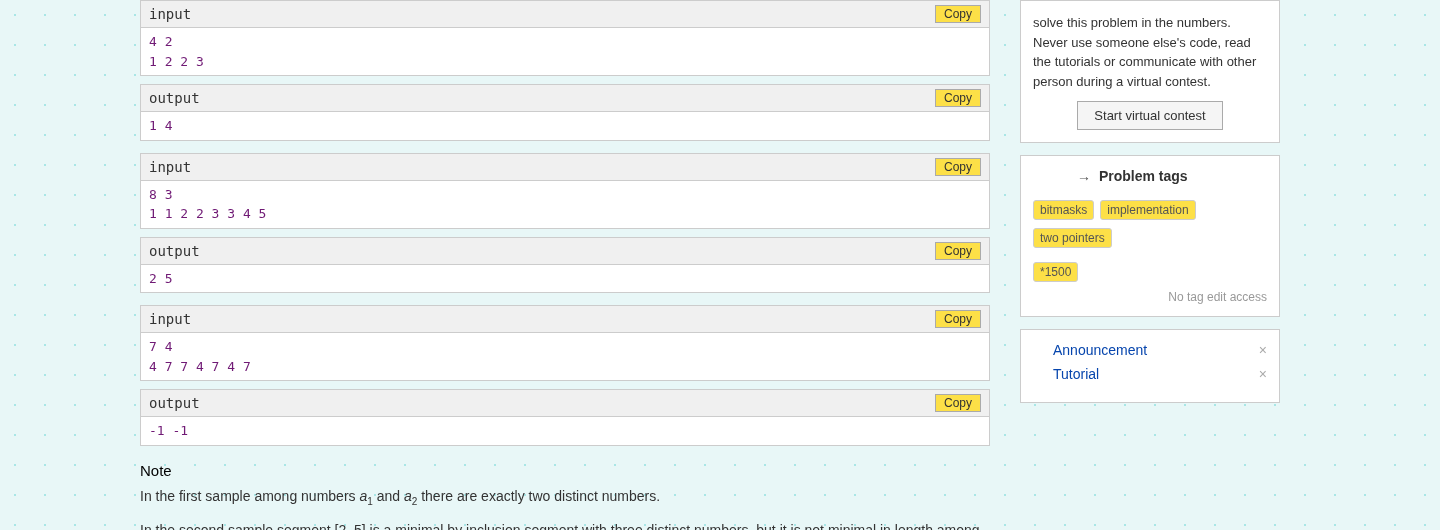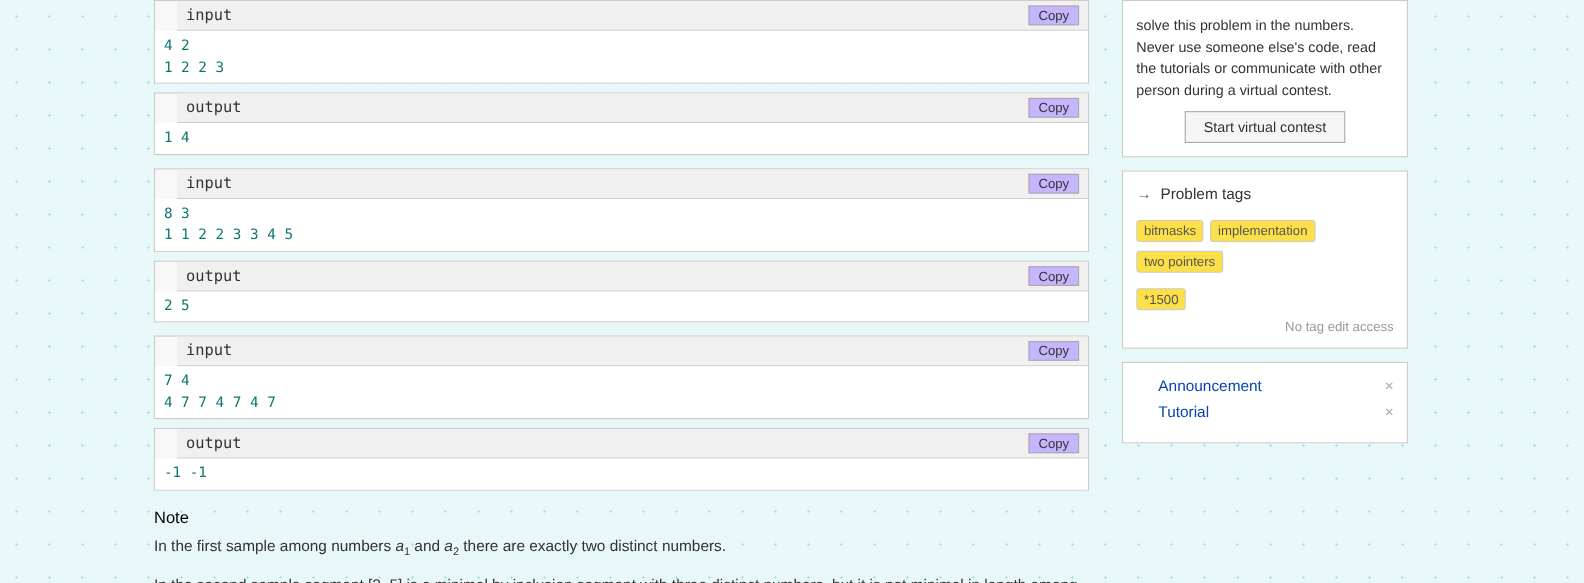--- a/index.html
+++ b/index.html
@@ -35,40 +35,39 @@
       margin-bottom: 8px;
       background: #f8f8f8;
     }
     .io-header {
       display: flex;
       justify-content: space-between;
       align-items: center;
       padding: 4px 8px;
       background: #f0f0f0;
       border-bottom: 1px solid #ccc;
-      margin-left: 20px;
     }
     .io-label {
       font-family: monospace;
       font-size: 14px;
       color: #333;
     }
     .copy-btn {
       border: 1px solid #aaa;
-      background: #c4b5fd;
+      background: #fde047;
       padding: 1px 8px;
       font-size: 12px;
       cursor: pointer;
       color: #333;
     }
     .io-content {
       padding: 4px 8px;
       font-family: monospace;
       font-size: 13px;
-      color: #0f766e;
+      color: #701a75;
       background: #fff;
       min-height: 24px;
       line-height: 1.5;
     }
 
     
     .note-section {
       margin-top: 16px;
       padding: 0 0 10px 0;
     }
@@ -89,23 +88,24 @@
 
     
     .sidebar-panel {
       border: 1px solid #ccc;
       background: #fff;
       margin-bottom: 12px;
       padding: 12px;
     }
     .panel-title {
       font-size: 14px;
-      font-weight: normal;
+      font-weight: bold;
       color: #333;
       margin-bottom: 10px;
+      margin-left: 44px;
     }
     .panel-title .arrow {
       color: #555;
       margin-right: 4px;
     }
     .panel-title .title-text {
       color: #333;
     }
 
     

